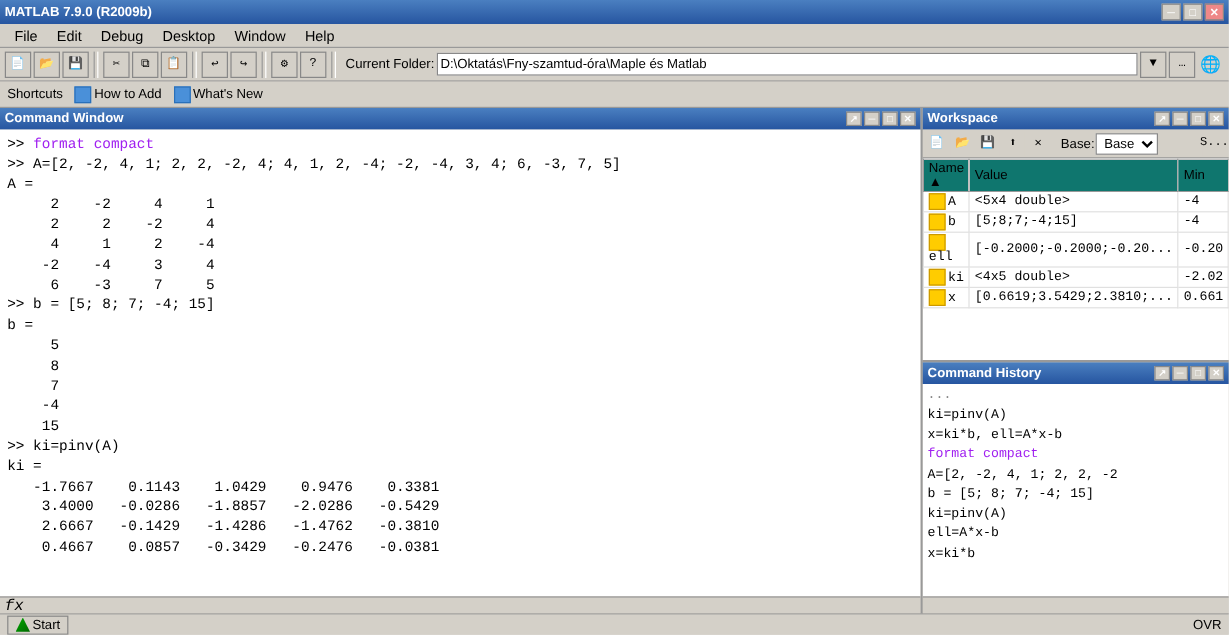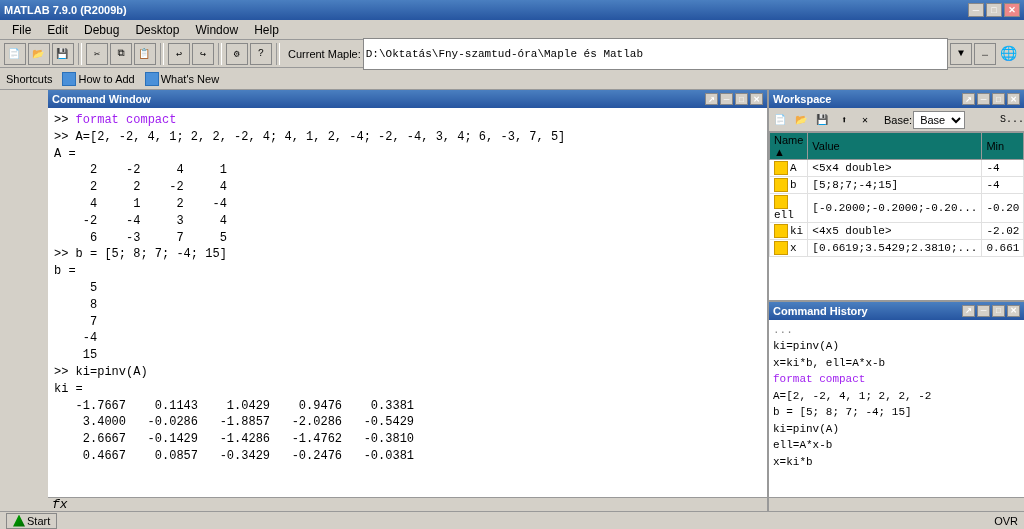--- a/index.html
+++ b/index.html
@@ -86,24 +86,24 @@
       border-right: 1px solid #fff;
       margin: 0 2px;
     }
     #current-folder-label {
       font-family: Arial, sans-serif;
       font-size: 11px;
       margin-left: 4px;
     }
     #current-folder-input {
       flex: 1;
-      height: 32px;
+      height: 19px;
       border: 1px solid #888;
       background: white;
-      font-family: Liberation Mono, monospace;
+      font-family: Liberation Sans, sans-serif;
       font-size: 11px;
       padding: 4px 2px;
     }
     .toolbar-globe {
       width: 22px;
       height: 22px;
       background: #d4d0c8;
       border: 1px solid transparent;
       display: flex;
       align-items: center;
@@ -142,21 +142,20 @@
       display: flex;
       height: calc(529px - 20px - 20px - 28px - 22px - 18px);
     }
 
     
     #command-window {
       flex: 1;
       display: flex;
       flex-direction: column;
       border-right: 2px solid #999;
-      padding-left: 48px;
     }
     .panel-titlebar {
       background: linear-gradient(to bottom, #4a7fc0, #2655a0);
       color: white;
       height: 18px;
       display: flex;
       align-items: center;
       justify-content: space-between;
       padding: 0 4px;
       font-family: Arial, sans-serif;
@@ -367,21 +366,21 @@
   <div class="toolbar-btn">✂</div>
   <div class="toolbar-btn">⧉</div>
   <div class="toolbar-btn">📋</div>
   <div class="toolbar-separator"></div>
   <div class="toolbar-btn">↩</div>
   <div class="toolbar-btn">↪</div>
   <div class="toolbar-separator"></div>
   <div class="toolbar-btn">⚙</div>
   <div class="toolbar-btn">?</div>
   <div class="toolbar-separator"></div>
-  <span id="current-folder-label">Current Maple:</span>
+  <span id="current-folder-label">Current Folder:</span>
   <input id="current-folder-input" type="text" value="D:\Oktatás\Fny-szamtud-óra\Maple és Matlab" style="">
   <div class="toolbar-btn">▼</div>
   <div class="toolbar-btn">…</div>
   <div class="toolbar-globe">🌐</div>
 </div>
 
 <div id="shortcuts-bar">
   <span>Shortcuts</span>
   <span class="shortcut-item">
     <span class="shortcut-icon"></span>

